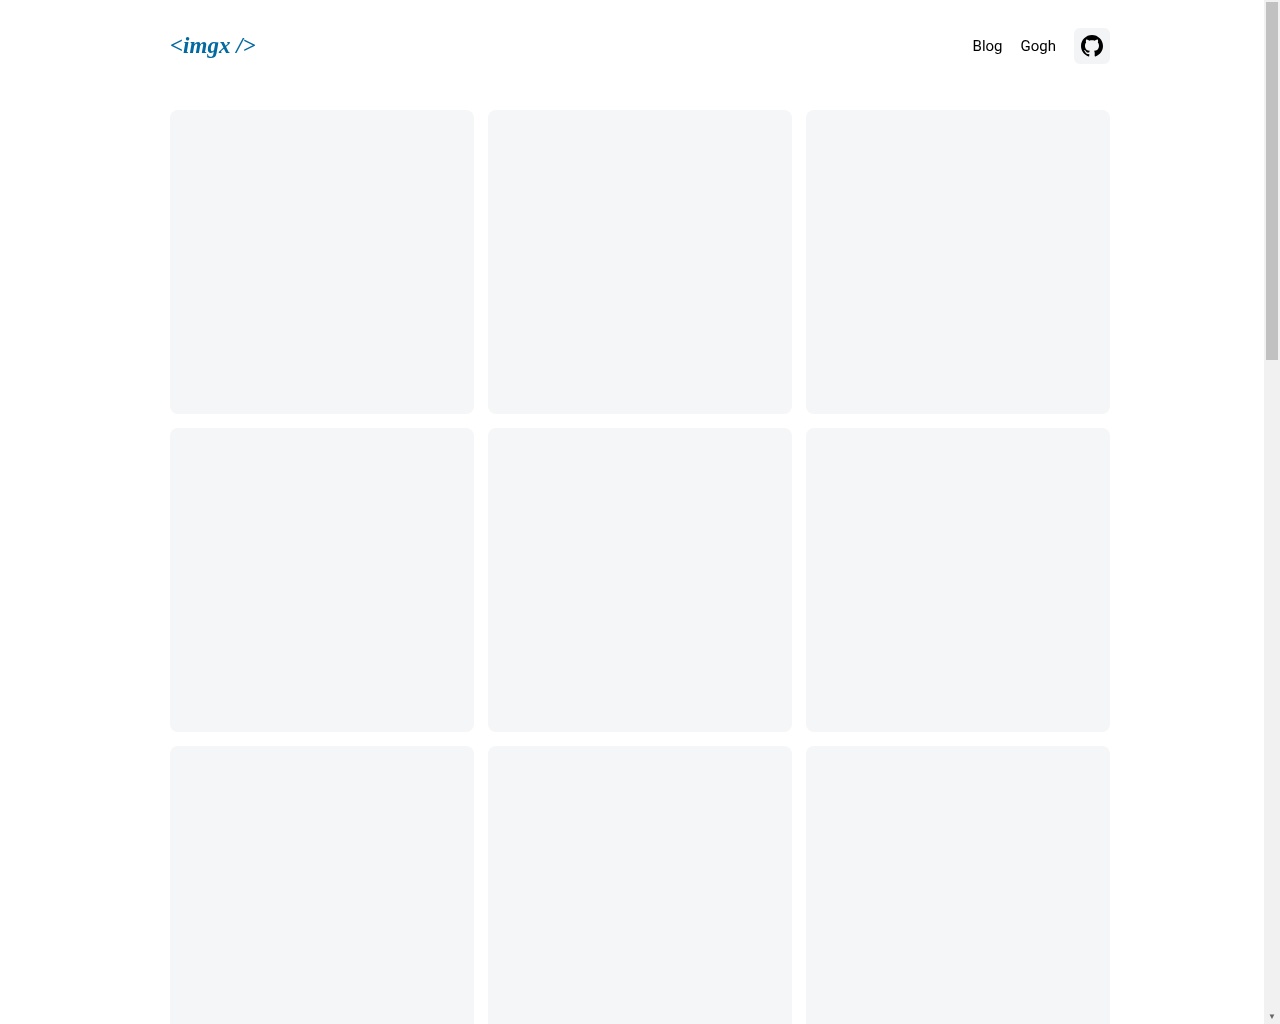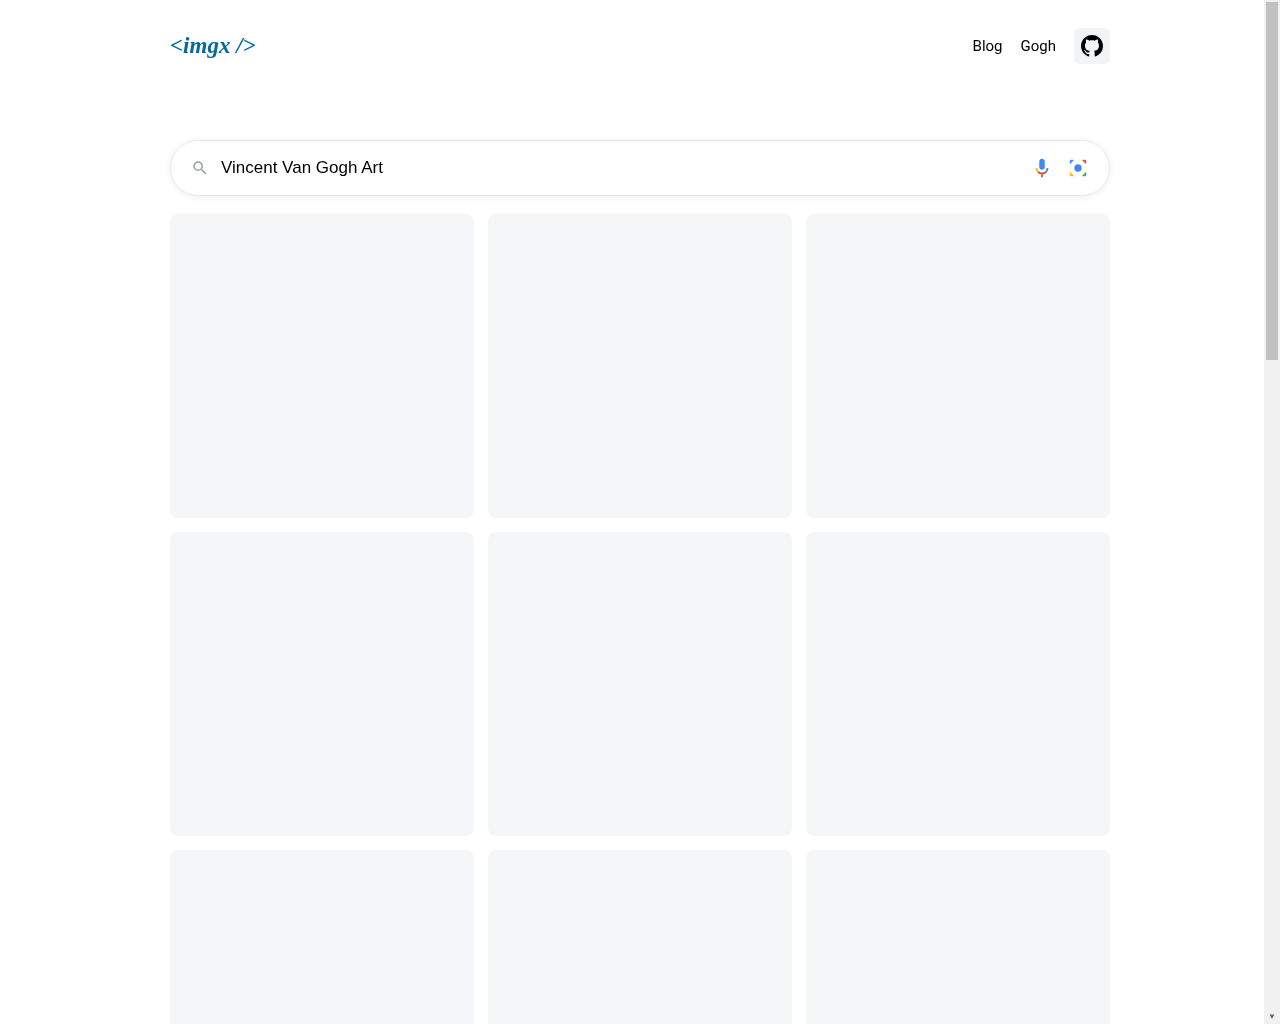--- a/index.html
+++ b/index.html
@@ -169,44 +169,20 @@
       <a class="nav-link">Blog</a>
       <a class="nav-link">Gogh</a>
       <div class="github-btn">
         <svg class="github-icon" viewBox="0 0 24 24" fill="#000">
           <path d="M12 0C5.37 0 0 5.37 0 12c0 5.3 3.438 9.8 8.205 11.385.6.113.82-.258.82-.577 0-.285-.01-1.04-.015-2.04-3.338.724-4.042-1.61-4.042-1.61-.546-1.385-1.335-1.755-1.335-1.755-1.087-.744.084-.729.084-.729 1.205.084 1.838 1.236 1.838 1.236 1.07 1.835 2.809 1.305 3.495.998.108-.776.417-1.305.76-1.605-2.665-.3-5.466-1.332-5.466-5.93 0-1.31.465-2.38 1.235-3.22-.135-.303-.54-1.523.105-3.176 0 0 1.005-.322 3.3 1.23.96-.267 1.98-.399 3-.405 1.02.006 2.04.138 3 .405 2.28-1.552 3.285-1.23 3.285-1.23.645 1.653.24 2.873.12 3.176.765.84 1.23 1.91 1.23 3.22 0 4.61-2.805 5.625-5.475 5.92.42.36.81 1.096.81 2.22 0 1.606-.015 2.896-.015 3.286 0 .315.21.69.825.57C20.565 21.795 24 17.295 24 12c0-6.63-5.37-12-12-12"></path>
         </svg>
       </div>
     </nav>
   </header>
 
-  <section class="search-section">
-    <div class="search-bar">
-      <svg class="search-icon" viewBox="0 0 24 24">
-        <path d="M15.5 14h-.79l-.28-.27A6.471 6.471 0 0 0 16 9.5 6.5 6.5 0 1 0 9.5 16c1.61 0 3.09-.59 4.23-1.57l.27.28v.79l5 4.99L20.49 19l-4.99-5zm-6 0C7.01 14 5 11.99 5 9.5S7.01 5 9.5 5 14 7.01 14 9.5 11.99 14 9.5 14z"></path>
-      </svg>
-      <input class="search-input" type="text" value="Vincent Van Gogh Art" style="">
-      <div class="search-actions">
-        <svg class="mic-icon" viewBox="0 0 24 24">
-          <path fill="#4285f4" d="M12 14c1.66 0 3-1.34 3-3V5c0-1.66-1.34-3-3-3S9 3.34 9 5v6c0 1.66 1.34 3 3 3z"></path>
-          <path fill="#34a853" d="M11 18.92h2V22h-2z"></path>
-          <path fill="#fbbc04" d="M7 12H5c0 1.93.78 3.68 2.05 4.95l1.41-1.41C7.56 14.63 7 13.38 7 12z"></path>
-          <path fill="#ea4335" d="M12 17c-1.38 0-2.63-.56-3.54-1.46l-1.41 1.41C8.32 18.22 10.07 19 12 19s3.68-.78 4.95-2.05l-1.41-1.41c-.91.9-2.16 1.46-3.54 1.46z"></path>
-          <path fill="#4285f4" d="M19 12h-2c0 1.38-.56 2.63-1.46 3.54l1.41 1.41C18.22 15.68 19 13.93 19 12z"></path>
-        </svg>
-        <svg class="lens-icon" viewBox="0 0 24 24">
-          <path fill="#4285f4" d="M3 7V5c0-1.1.9-2 2-2h2v2H5v2H3z"></path>
-          <path fill="#ea4335" d="M21 7h-2V5h-2V3h2c1.1 0 2 .9 2 2v2z"></path>
-          <path fill="#fbbc04" d="M3 17v2c0 1.1.9 2 2 2h2v-2H5v-2H3z"></path>
-          <path fill="#34a853" d="M19 19h-2v2h2c1.1 0 2-.9 2-2v-2h-2v2z"></path>
-          <circle fill="#4285f4" cx="12" cy="12" r="4"></circle>
-        </svg>
-      </div>
-    </div>
-  </section>
 
   <section class="results-grid">
     <div class="result-card"></div>
     <div class="result-card"></div>
     <div class="result-card"></div>
     <div class="result-card"></div>
     <div class="result-card"></div>
     <div class="result-card"></div>
     <div class="result-card"></div>
     <div class="result-card"></div>

